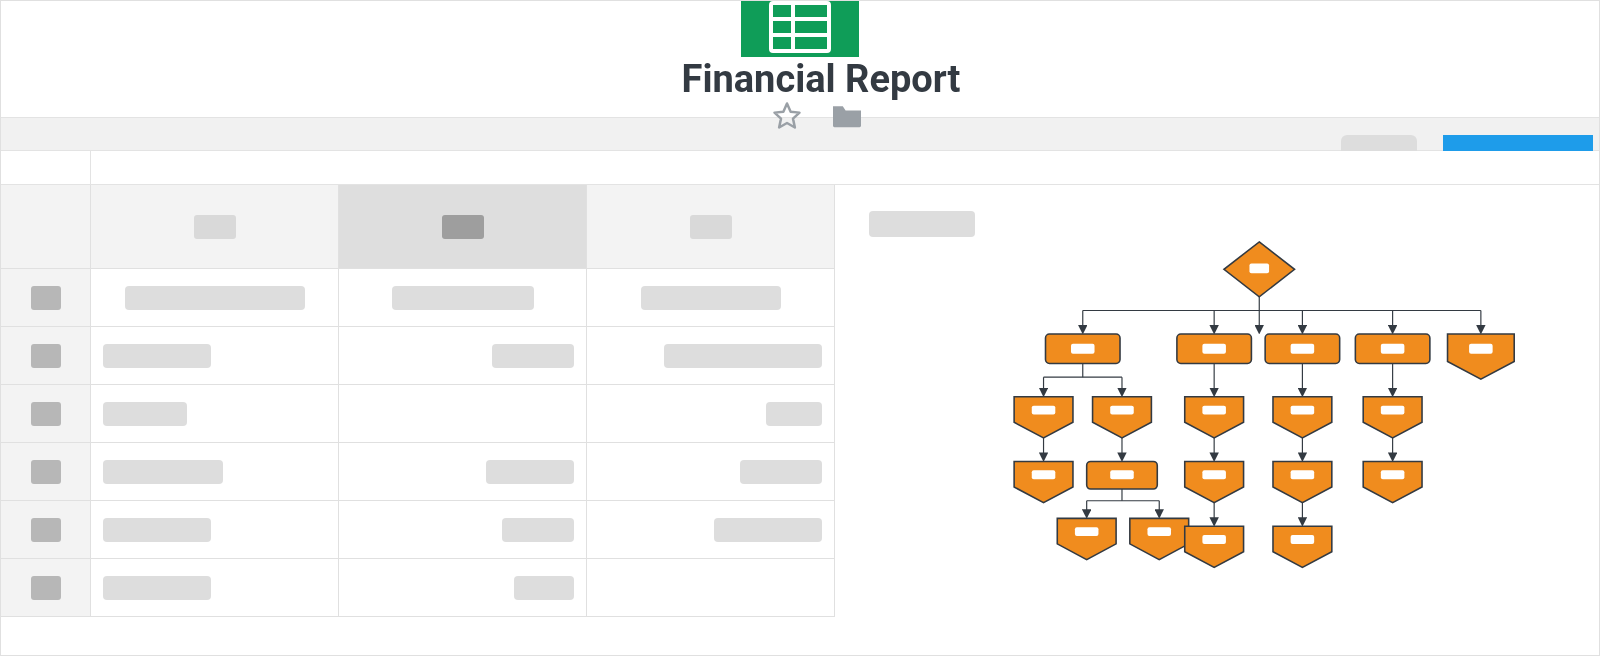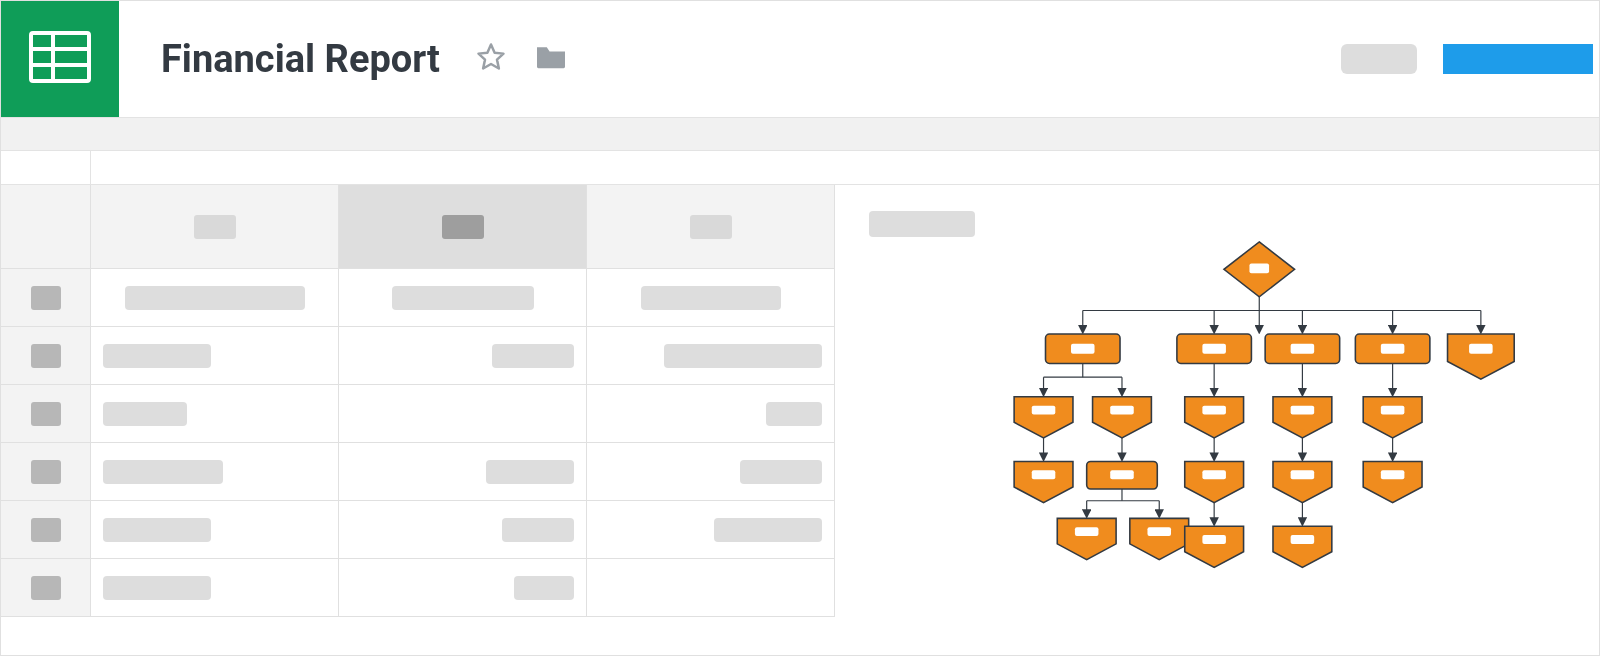--- a/index.html
+++ b/index.html
@@ -1,20 +1,20 @@
 <!DOCTYPE html>
 <html><head>
 <meta charset="utf-8">
 <style>
   * { box-sizing: border-box; margin: 0; padding: 0; }
   html, body { width: 1600px; height: 656px; font-family: -apple-system, BlinkMacSystemFont, "Segoe UI", Roboto, Helvetica, Arial, sans-serif; background: #fff; overflow: hidden; }
   .root { width: 1600px; height: 656px; border: 1px solid #e0e0e0; position: relative; }
 
   
-  .topbar { height: 116px; display: flex; align-items: center; background: #fff; }
+  .topbar { height: 116px; display: flex; align-items: center; background: #fff; flex-direction: column; }
   .app-badge { width: 118px; height: 116px; background: #0f9d58; display: flex; align-items: center; justify-content: center; }
   .app-badge svg { width: 62px; height: 52px; }
   .doc-title { font-size: 38px; font-weight: 700; color: #333a42; margin-left: 42px; }
   .title-icons { display: flex; align-items: center; gap: 28px; margin-left: 36px; }
   .title-icons .icon { color: #9aa0a6; }
   .topbar-right { margin-left: auto; display: flex; align-items: center; gap: 26px; padding-right: 6px; }
   .btn-grey { width: 76px; height: 30px; background: #dddddd; border-radius: 6px; }
   .btn-blue { width: 150px; height: 30px; background: #1e9cea; border-radius: 0; }
 
   

